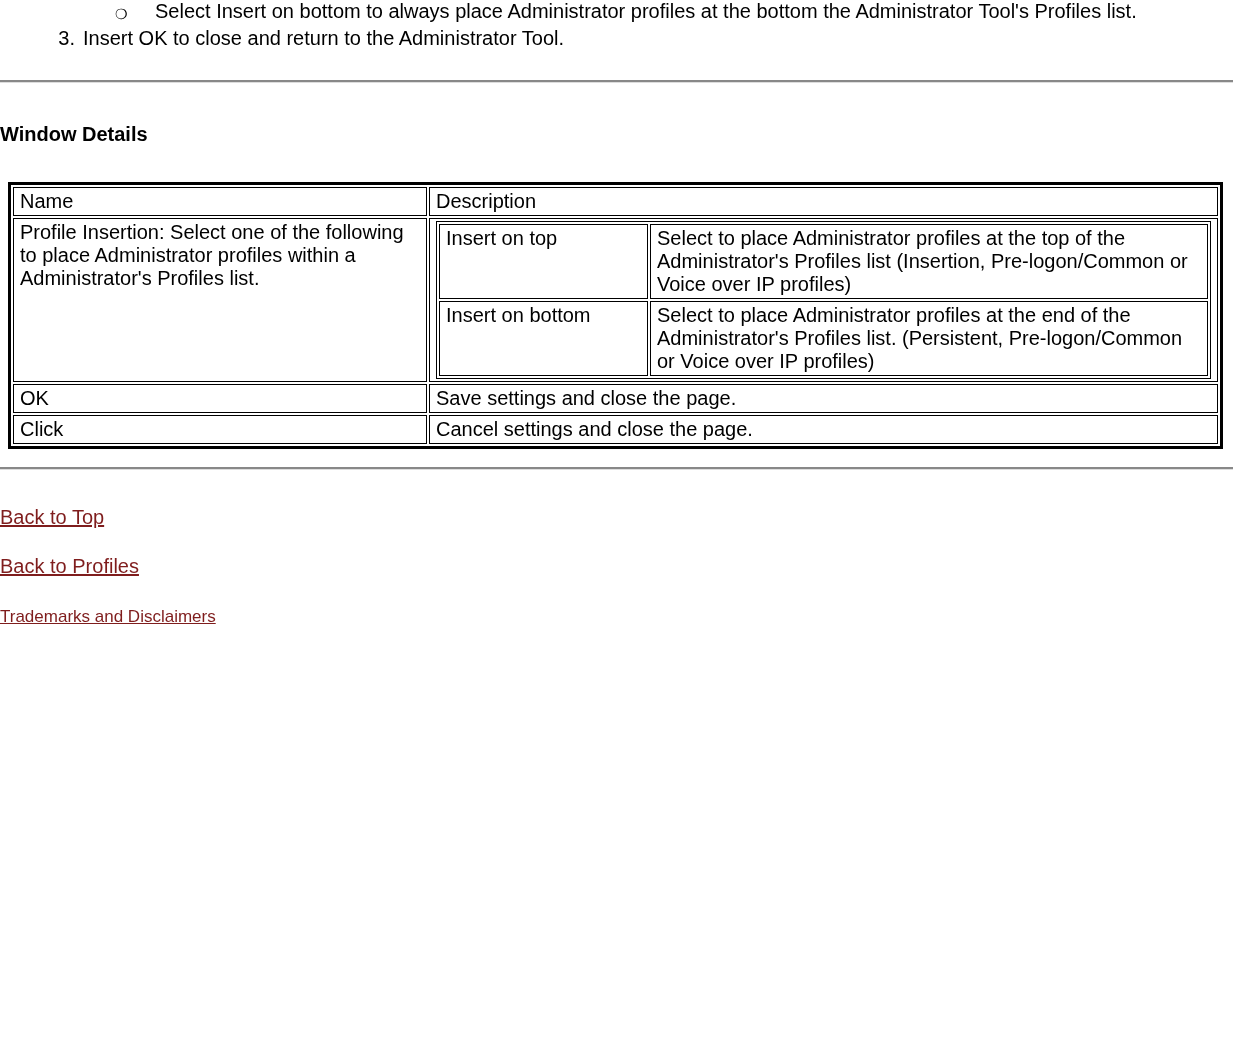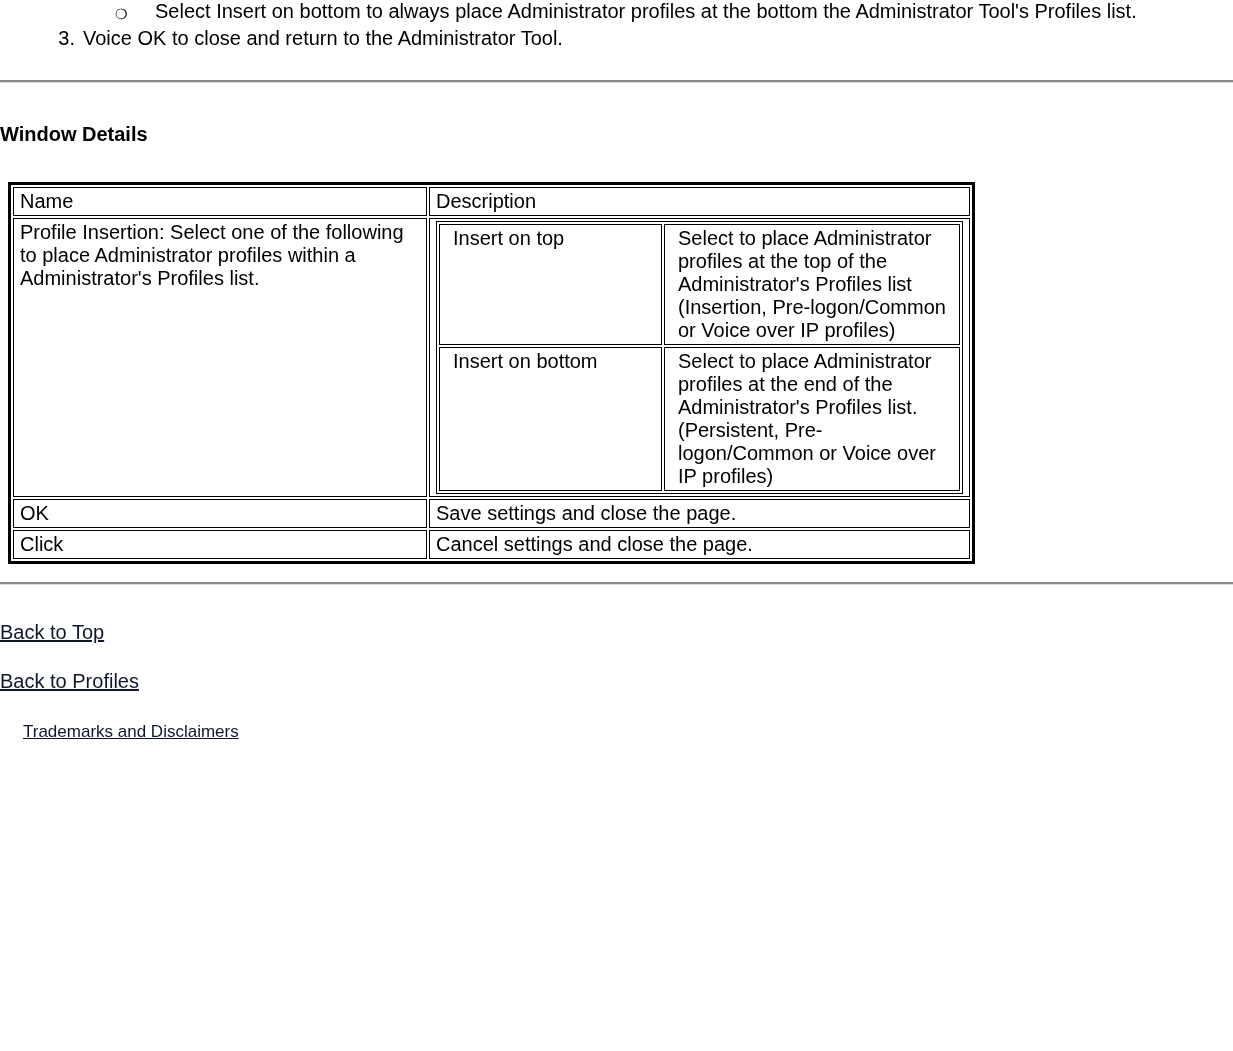--- a/index.html
+++ b/index.html
@@ -49,67 +49,67 @@
     height: 0;
   }
   h2.section-heading {
     font-size: 20px;
     font-weight: bold;
     margin: 40px 0 36px 0;
   }
   table.details {
     border-collapse: separate;
     border-spacing: 2px;
-    width: 967px;
+    width: 1215px;
     margin-left: 8px;
     border: 3px solid #000;
   }
   table.details td, table.details th {
     border: 1px solid #000;
     padding: 2px 6px;
     text-align: left;
     vertical-align: top;
     font-weight: normal;
   }
   table.inner {
     border-collapse: separate;
     border-spacing: 2px;
     width: 100%;
     border: 1px solid #000;
   }
   table.inner td {
     border: 1px solid #000;
-    padding: 2px 13px;
+    padding: 2px 6px;
     vertical-align: top;
   }
   td.no-pad { padding: 0; border: none; }
   .link-block {
     margin-top: 36px;
   }
   a.std-link {
-    color: #0f172a;
+    color: #7f1d1d;
     text-decoration: underline;
   }
-  .small-link { font-size: 17px; padding-left: 23px; }
+  .small-link { font-size: 17px; }
   .link-para { margin: 26px 0; }
 </style>
 </head>
 <body>
 
 <div class="intro-list">
   <div class="sub-bullet-row">
     <span class="sub-bullet-marker">❍</span>
     <span class="sub-bullet-text">
       <span>Select </span><span class="bold">Insert on bottom</span><span> to always place Administrator profiles at the bottom the Administrator Tool's Profiles list.</span>
     </span>
   </div>
   <div class="numbered-row">
     <span class="num-marker">3.</span>
     <span>
-      <span>Voice </span><span class="bold">OK</span><span> to close and return to the Administrator Tool.</span>
+      <span>Insert </span><span class="bold">OK</span><span> to close and return to the Administrator Tool.</span>
     </span>
   </div>
 </div>
 
 <hr class="sep">
 
 <h2 class="section-heading">Window Details</h2>
 
 <table class="details">
   <tbody>

